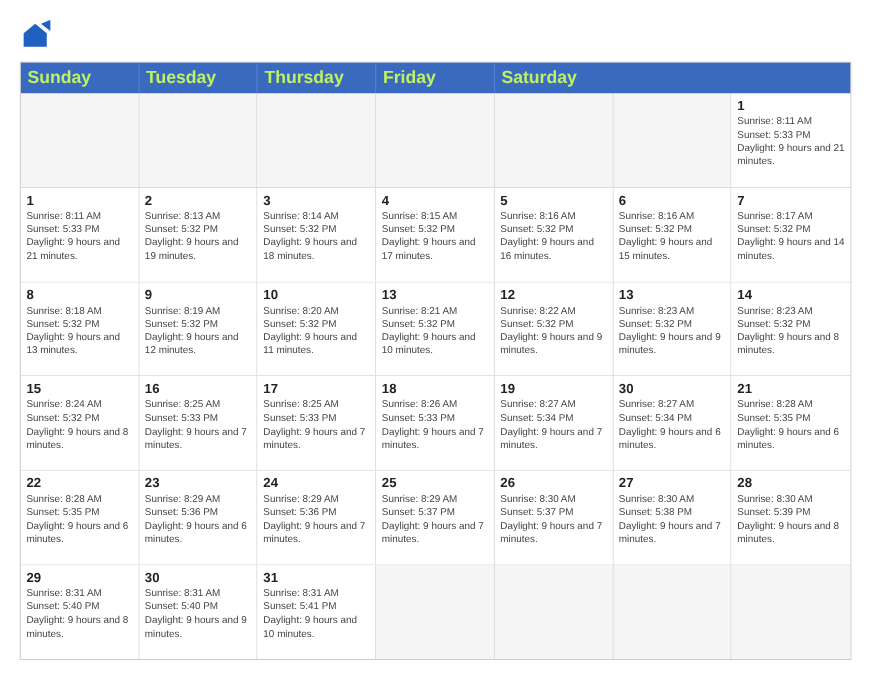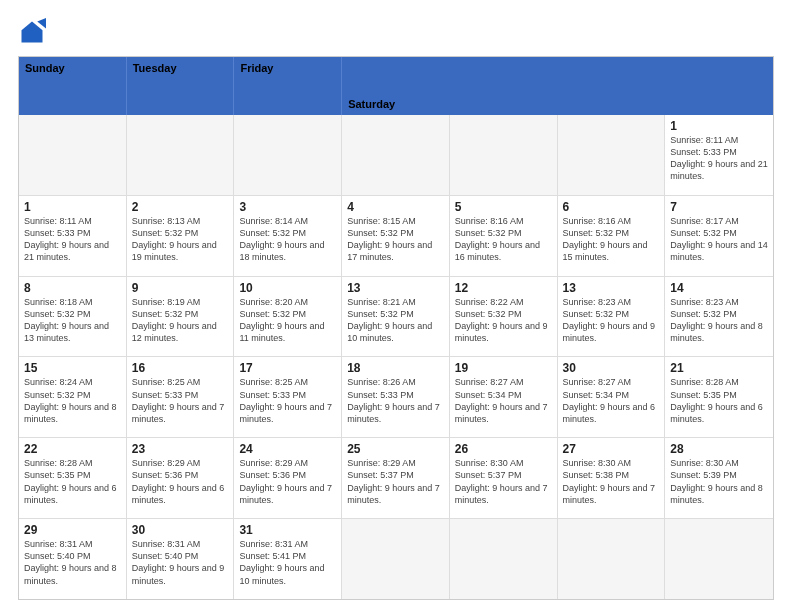--- a/index.html
+++ b/index.html
@@ -58,28 +58,28 @@
       display: flex;
       flex-direction: column;
       border: 1px solid #ccc;
     }
     .cal-header {
       display: grid;
       grid-template-columns: repeat(7, 1fr);
       background: #3a6abf;
     }
     .cal-header-cell {
-      color: #000000;
-      font-weight: bold;
-      font-size: 11px;
+      color: #bef264;
+      font-weight: bold;
+      font-size: 16px;
       padding: 5px 6px;
       text-align: left;
       border-right: 1px solid #5580d0;
     }
-    .cal-header-cell:last-child { border-right: none; margin-top: 36px; }
+    .cal-header-cell:last-child { border-right: none; }
     .cal-body {
       flex: 1;
       display: flex;
       flex-direction: column;
     }
     .cal-row {
       display: grid;
       grid-template-columns: repeat(7, 1fr);
       flex: 1;
       border-bottom: 1px solid #ddd;
@@ -127,20 +127,21 @@
     <div class="title-block">
       <div class="month-year"></div>
       <div class="location"></div>
     </div>
   </div>
 
   <div class="calendar">
     <div class="cal-header" id="cal-header">
         <div class="cal-header-cell">Sunday</div>
         <div class="cal-header-cell">Tuesday</div>
+        <div class="cal-header-cell">Thursday</div>
         <div class="cal-header-cell">Friday</div>
         <div class="cal-header-cell">Saturday</div>
       </div>
     <div class="cal-body" id="cal-body">
         <div class="cal-row">
           <div class="cal-cell empty"></div>
           <div class="cal-cell empty"></div>
           <div class="cal-cell empty"></div>
           <div class="cal-cell empty"></div>
           <div class="cal-cell empty"></div>

